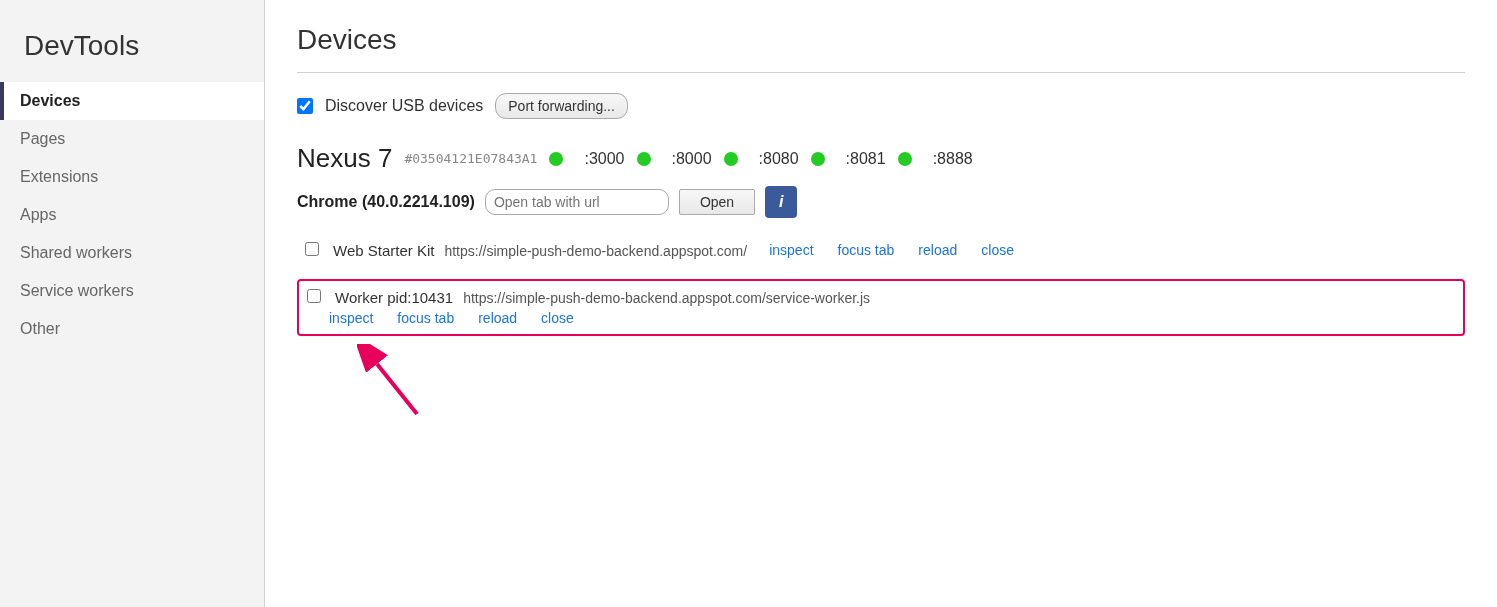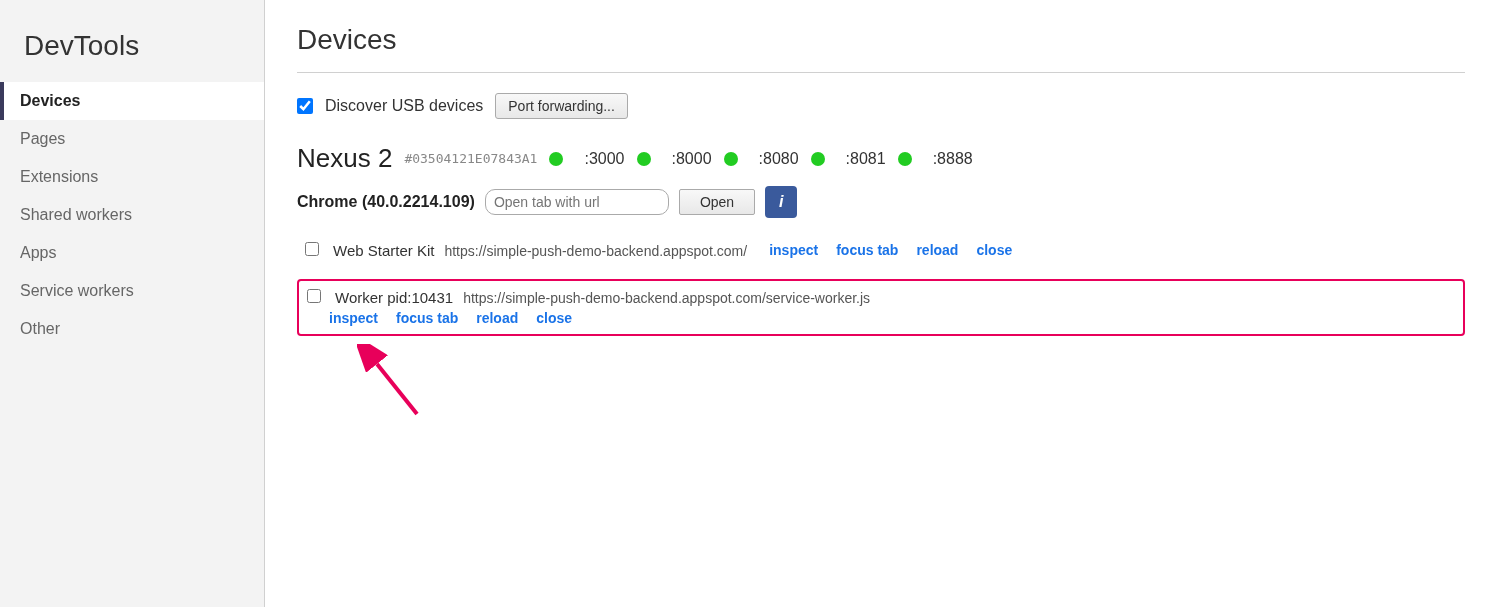--- a/index.html
+++ b/index.html
@@ -83,21 +83,21 @@
     .usb-label {
       font-size: 16px;
       color: #333;
     }
     .port-forwarding-btn {
       border: 1px solid #aaa;
       background: linear-gradient(to bottom, #f8f8f8, #e8e8e8);
       padding: 4px 12px;
       font-size: 14px;
       cursor: pointer;
-      border-radius: 3px;
+      border-radius: 11px;
       color: #333;
     }
 
     
     .device-header {
       display: flex;
       align-items: center;
       gap: 12px;
       margin-bottom: 12px;
       flex-wrap: wrap;
@@ -195,23 +195,22 @@
       font-size: 15px;
       color: #333;
       font-weight: 500;
     }
     .tab-url {
       font-size: 14px;
       color: #555;
     }
     .tab-actions {
       display: flex;
-      gap: 18px;
+      gap: 24px;
       padding-left: 22px;
-      font-weight: bold;
     }
     .tab-action-link {
       font-size: 14px;
       color: #1a73e8;
       cursor: pointer;
       text-decoration: none;
     }
 
     
     .tab-entry-highlighted {
@@ -242,45 +241,45 @@
   <div class="sidebar-item active">
     <span>Devices</span>
   </div>
   <div class="sidebar-item">
     <span>Pages</span>
   </div>
   <div class="sidebar-item">
     <span>Extensions</span>
   </div>
   <div class="sidebar-item">
+    <span>Apps</span>
+  </div>
+  <div class="sidebar-item">
     <span>Shared workers</span>
-  </div>
-  <div class="sidebar-item">
-    <span>Apps</span>
   </div>
   <div class="sidebar-item">
     <span>Service workers</span>
   </div>
   <div class="sidebar-item">
     <span>Other</span>
   </div>
 </aside>
 
 <main class="main">
   <h1 class="main-title">Devices</h1>
   <hr class="divider">
 
   <div class="usb-row">
     <input type="checkbox" class="usb-checkbox" checked="" style="">
     <span class="usb-label">Discover USB devices</span>
     <button class="port-forwarding-btn">Port forwarding...</button>
   </div>
 
   <div class="device-header">
-    <span class="device-name">Nexus 2</span>
+    <span class="device-name">Nexus 7</span>
     <span class="device-id">#03504121E07843A1</span>
     <span class="port-badge">
       <span class="green-dot"></span>
       <span>:3000</span>
     </span>
     <span class="port-badge">
       <span class="green-dot"></span>
       <span>:8000</span>
     </span>
     <span class="port-badge">

